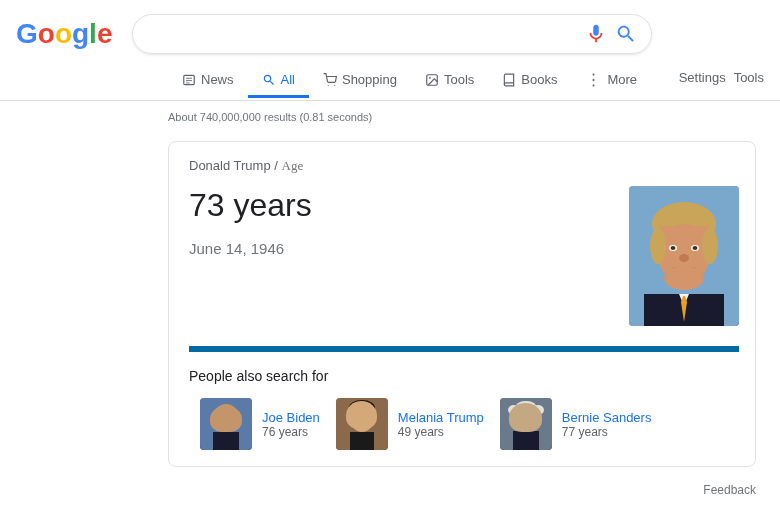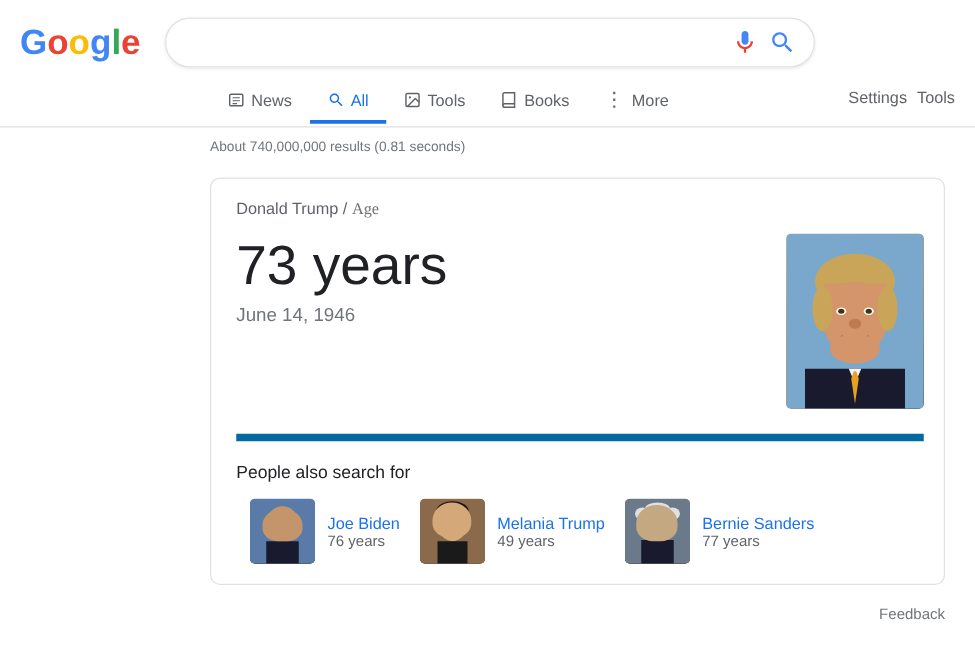--- a/index.html
+++ b/index.html
@@ -112,29 +112,29 @@
 
     .age-content {
       display: flex;
       justify-content: space-between;
       align-items: flex-start;
     }
     .age-info {
       flex: 1;
     }
     .age-number {
-      font-size: 44px;
+      font-size: 32px;
       color: #202124;
       font-weight: 400;
       line-height: 1.2;
     }
     .birth-date {
       font-size: 15px;
       color: #70757a;
-      margin-top: 4px;
+      margin-top: 16px;
     }
 
     .trump-photo {
       width: 110px;
       height: 140px;
       border-radius: 4px;
       overflow: hidden;
       background: linear-gradient(135deg, #c4a882 0%, #a0825a 30%, #8b6a3e 60%, #2c2c2c 100%);
       position: relative;
       flex-shrink: 0;
@@ -275,20 +275,28 @@
       <line x1="7" y1="13" x2="17" y2="13" stroke="#5f6368" stroke-width="1.5"></line>
       <line x1="7" y1="17" x2="13" y2="17" stroke="#5f6368" stroke-width="1.5"></line>
     </svg>
     <span>News</span>
   </a>
   <a class="nav-item active">
     <svg width="14" height="14" viewBox="0 0 24 24">
       <path d="M15.5 14h-.79l-.28-.27C15.41 12.59 16 11.11 16 9.5 16 5.91 13.09 3 9.5 3S3 5.91 3 9.5 5.91 16 9.5 16c1.61 0 3.09-.59 4.23-1.57l.27.28v.79l5 4.99L20.49 19l-4.99-5zm-6 0C7.01 14 5 11.99 5 9.5S7.01 5 9.5 5 14 7.01 14 9.5 11.99 14 9.5 14z" fill="#1a73e8"></path>
     </svg>
     <span>All</span>
+  </a>
+  <a class="nav-item">
+    <svg width="14" height="14" viewBox="0 0 24 24">
+      <circle cx="9" cy="21" r="1" fill="#5f6368"></circle>
+      <circle cx="20" cy="21" r="1" fill="#5f6368"></circle>
+      <path d="M1 1h4l2.68 13.39a2 2 0 0 0 2 1.61h9.72a2 2 0 0 0 2-1.61L23 6H6" fill="none" stroke="#5f6368" stroke-width="2"></path>
+    </svg>
+    <span>Shopping</span>
   </a>
   <a class="nav-item">
     <svg width="14" height="14" viewBox="0 0 24 24">
       <rect x="3" y="3" width="18" height="18" rx="2" fill="none" stroke="#5f6368" stroke-width="2"></rect>
       <circle cx="8.5" cy="8.5" r="1.5" fill="#5f6368"></circle>
       <polyline points="21 15 16 10 5 21" fill="none" stroke="#5f6368" stroke-width="2"></polyline>
     </svg>
     <span>Tools</span>
   </a>
   <a class="nav-item">

